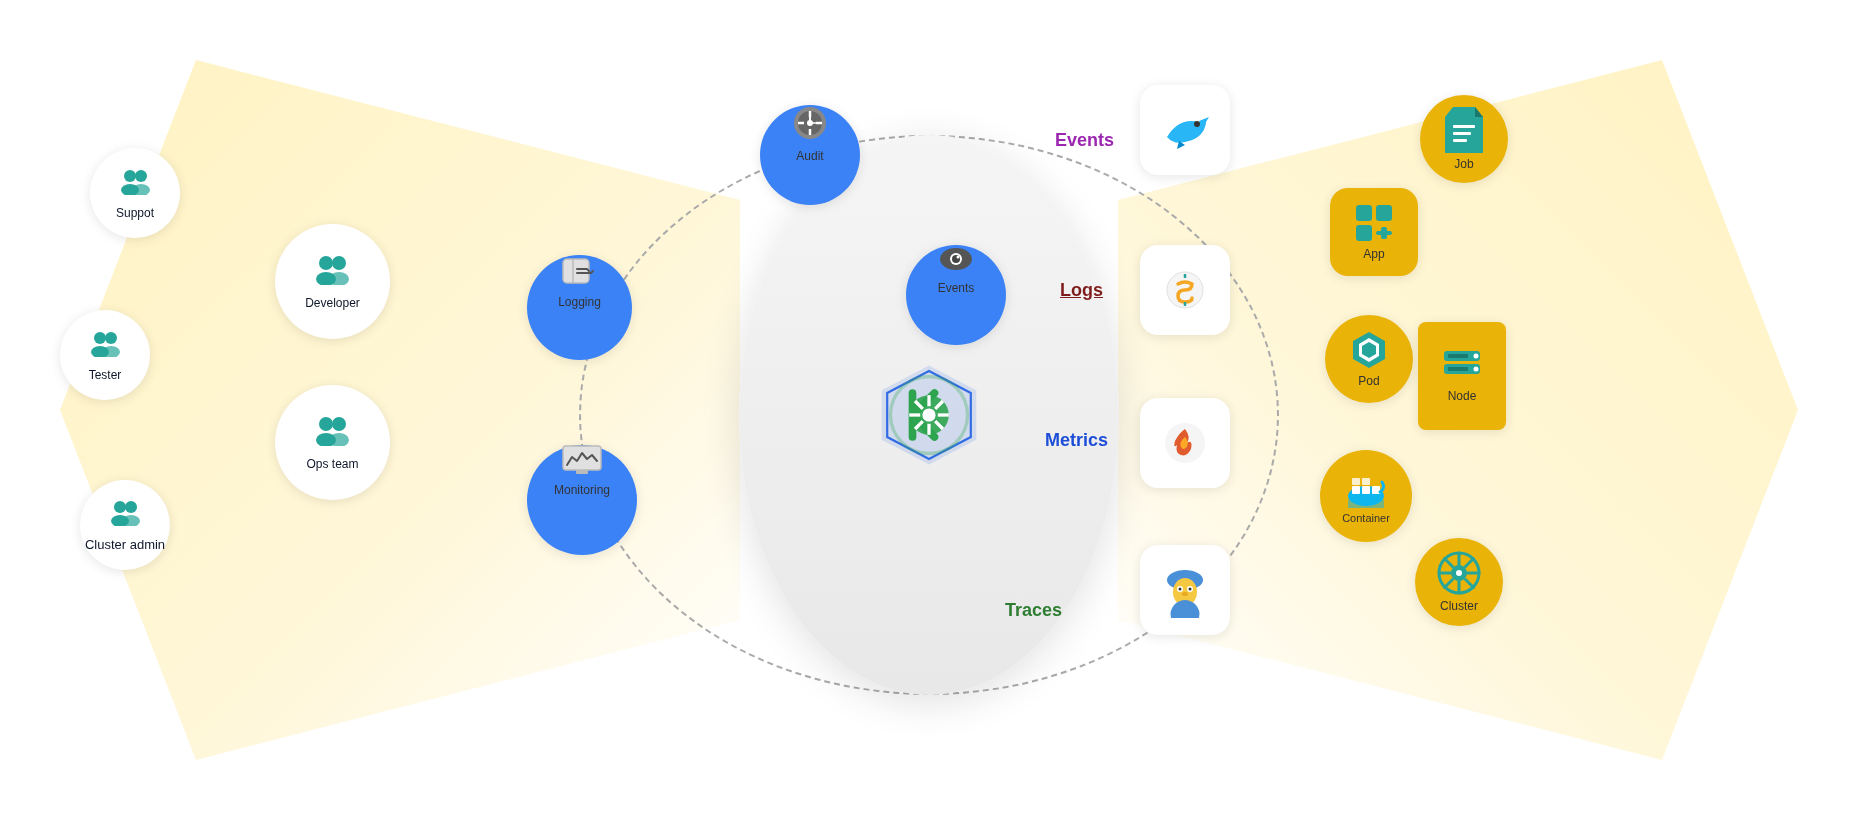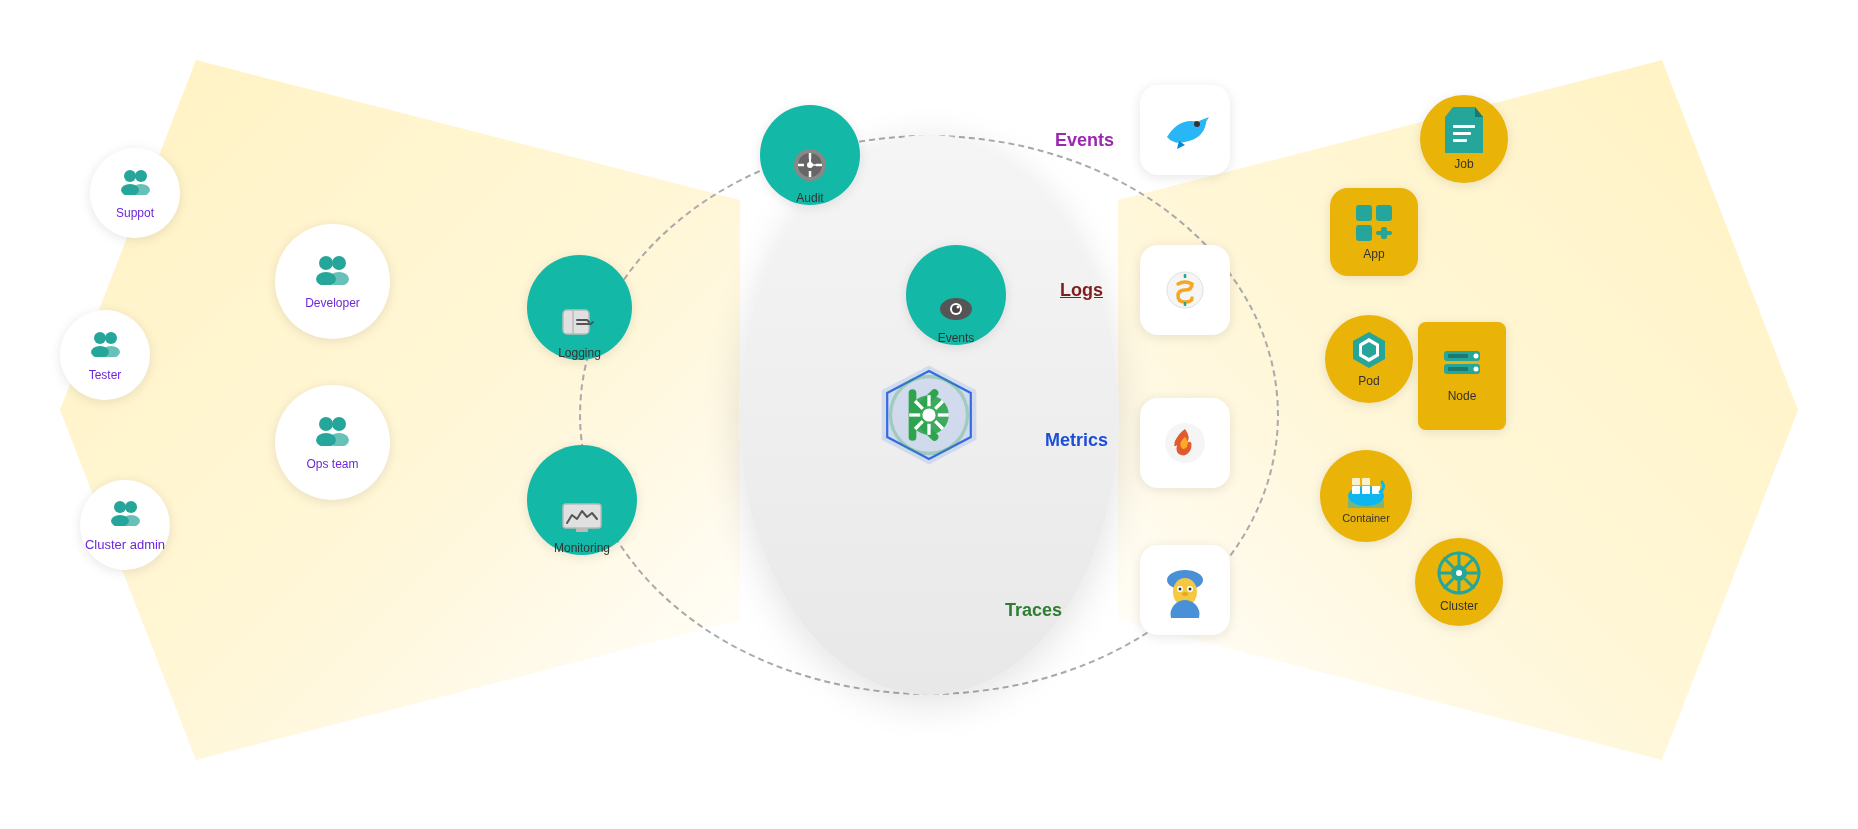--- a/index.html
+++ b/index.html
@@ -102,37 +102,37 @@
       background: #fff;
       box-shadow: 0 2px 12px rgba(0,0,0,0.1);
       display: flex;
       flex-direction: column;
       align-items: center;
       justify-content: center;
       gap: 4px;
     }
     .role-circle .label {
       font-size: 12px;
-      color: #6d28d9;
+      color: #0f172a;
       text-align: center;
       font-weight: 500;
     }
 
     
     .tool-circle {
       position: absolute;
       width: 90px;
       height: 90px;
       border-radius: 50%;
-      background: #14b8a6;
+      background: #3b82f6;
       box-shadow: 0 2px 12px rgba(0,0,0,0.1);
       display: flex;
       flex-direction: column;
       align-items: center;
-      justify-content: flex-end;
+      justify-content: flex-start;
       gap: 4px;
     }
     .tool-circle .label {
       font-size: 12px;
       color: #333;
       text-align: center;
       font-weight: 500;
     }
 
     

